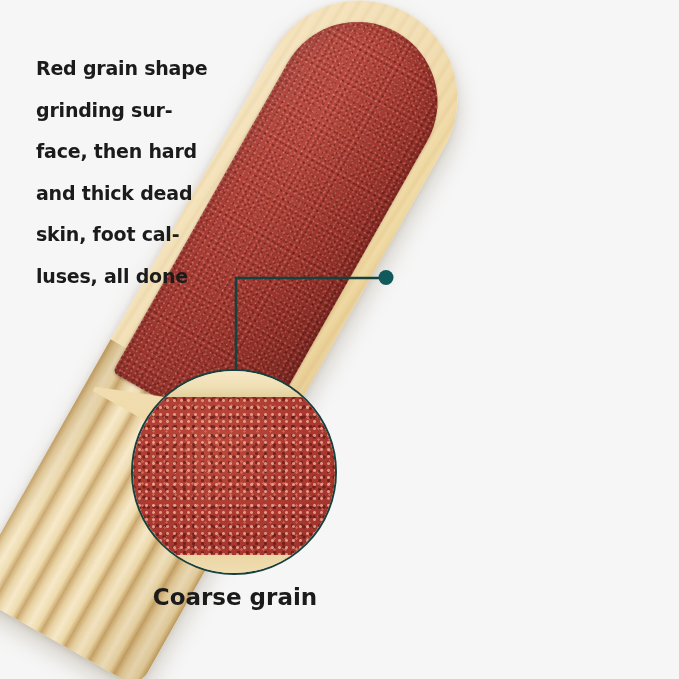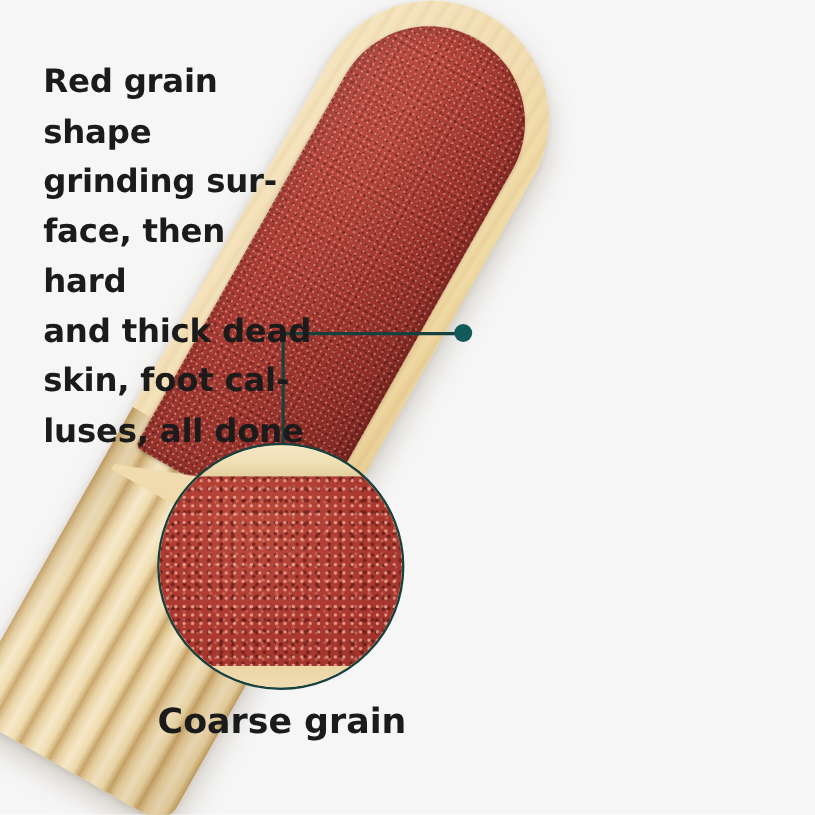--- a/index.html
+++ b/index.html
@@ -16,21 +16,21 @@
     font-family: "DejaVu Sans", sans-serif;
   }
 
   
   #annotation-text {
     position: absolute;
     left: 36px;
     top: 48px;
     width: 230px;
     font-family: "DejaVu Sans", sans-serif;
-    font-size: 27px;
+    font-size: 19px;
     font-weight: 600;
     line-height: 41.5px;
     color: #1b1b1b;
     letter-spacing: -0.2px;
     white-space: pre-line;
     z-index: 40;
   }
 
   
   #product-wrap {
@@ -224,21 +224,21 @@
   }
 
   
   #detail-caption {
     position: absolute;
     left: 0;
     top: 584px;
     width: 470px;
     text-align: center;
     font-family: "DejaVu Sans", sans-serif;
-    font-size: 29px;
+    font-size: 23px;
     font-weight: 600;
     color: #1b1b1b;
     z-index: 40;
   }
 </style>
 </head>
 <body>
 
 <div id="scene">
 

